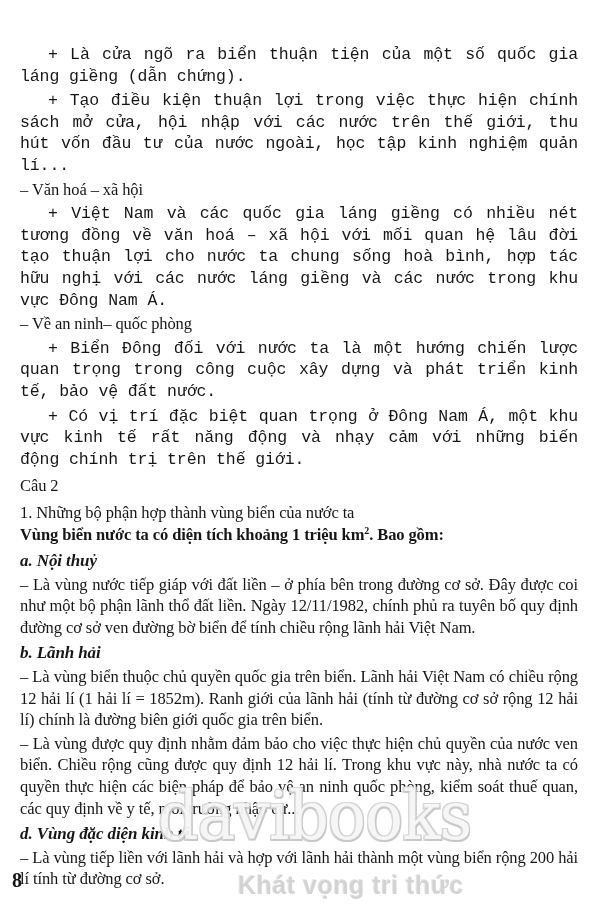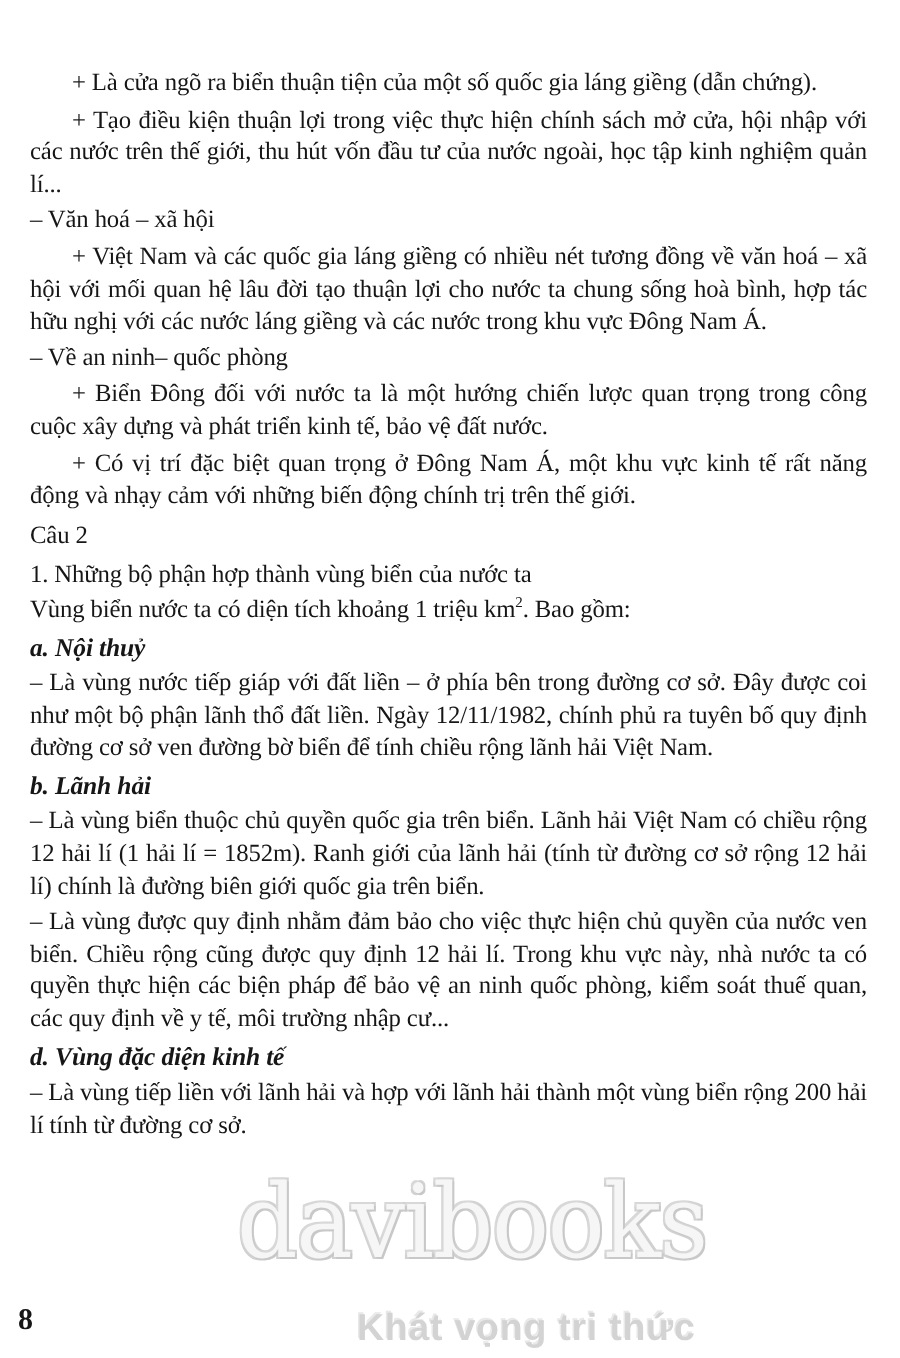--- a/index.html
+++ b/index.html
@@ -17,23 +17,23 @@
     padding:41px 22px 0 20px;
     z-index:1;
   }
   .page p{
     margin:0;
     font-size:16.5px;
     line-height:21.6px;
     text-align:justify;
     letter-spacing:-0.1px;
   }
-  .para-plus{ text-indent:28px; margin-top:3px !important; }
+  .para-plus{ text-indent:28px; margin-top:3px !important;font-family:Liberation Mono, monospace; }
   .para-dash{ margin-top:2px !important; }
-  .para-body{ margin-top:1px !important; }
+  .para-body{ margin-top:1px !important;font-weight:bold; }
   .heading-bold{
     font-weight:normal;
     margin-top:5px !important;
     text-align:left !important;
   }
   .heading-sub{
     font-weight:bold;
     font-style:italic;
     margin-top:4px !important;
     text-align:center;

